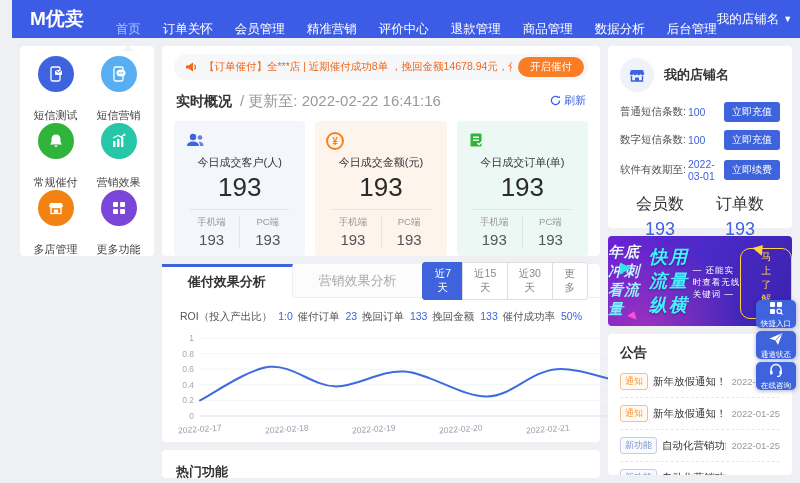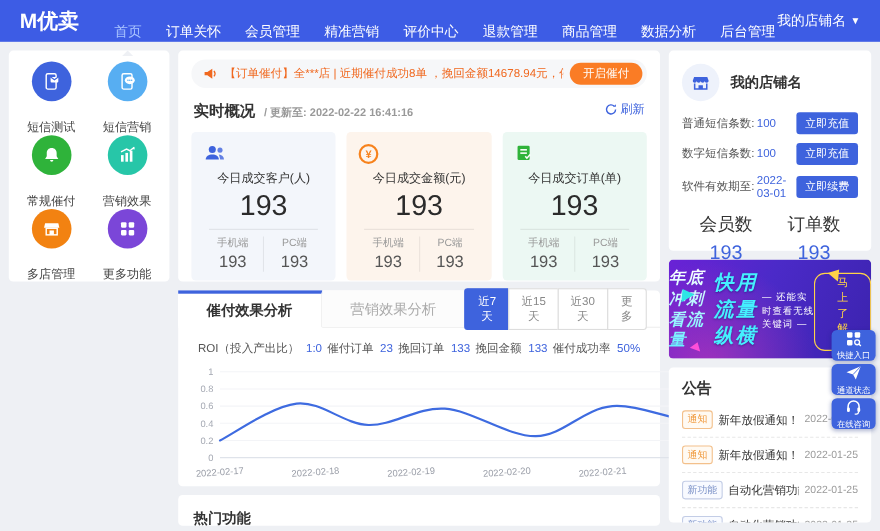--- a/index.html
+++ b/index.html
@@ -1,18 +1,18 @@
 <!DOCTYPE html>
 <html><head>
 <meta charset="utf-8">
 <style>
   * { margin:0; padding:0; box-sizing:border-box; }
   html,body { width:800px; height:483px; }
   body { font-family:"Liberation Sans","DejaVu Sans",sans-serif; background:#eef0f4; overflow:hidden; }
-  .page { position:relative; width:800px; height:483px; overflow:hidden; }
+  .page { position:relative; width:800px; height:483px; overflow:hidden;padding-left:12px; }
 
   
   .navbar { position:relative; height:38px; background:#3d5ce5; display:flex; align-items:center; padding:0 18px; color:#fff; }
   .logo { font-size:19px; font-weight:bold; letter-spacing:0; margin-right:32px; white-space:nowrap; }
   .nav-items { display:flex; align-items:center; gap:22px; flex:1; }
   .nav-item { font-size:12.5px; color:#fff; cursor:pointer; white-space:nowrap; position:relative;margin-top:20px; }
   .nav-item.active { color:#a9c4ff; }
   .nav-item.active::after { content:""; position:absolute; left:50%; transform:translateX(-50%); bottom:-13px; border:5px solid transparent; border-bottom-color:#eef0f4; }
   .account { font-size:12.5px; display:flex; align-items:center; gap:4px; cursor:pointer; white-space:nowrap; }
   .caret { font-size:9px; }
@@ -28,21 +28,21 @@
   .qa-label { font-size:11px; color:#444; }
 
   
   .main-col { width:438px; display:flex; flex-direction:column; gap:8px; }
   .overview-card { height:210px; padding:8px 12px; }
   .notice-bar { height:26px; background:#f6f7f9; border-radius:13px; display:flex; align-items:center; padding:0 4px 0 10px; gap:6px; overflow:hidden; }
   .notice-text { flex:1; font-size:10.5px; color:#f0681f; white-space:nowrap; overflow:hidden; }
   .notice-btn { background:#fa7c25; color:#fff; font-size:10.5px; border:none; border-radius:11px; padding:3px 12px; cursor:pointer; white-space:nowrap; }
   .rt-header { display:flex; align-items:baseline; margin:12px 2px 10px; }
   .rt-title { font-size:14px; font-weight:bold; color:#333; }
-  .rt-updated { font-size:10px; color:#999; margin-left:8px; flex:1;font-weight:bold; }
+  .rt-updated { font-size:15px; color:#999; margin-left:8px; flex:1; }
   .refresh { font-size:11px; color:#3e63dd; cursor:pointer; display:flex; align-items:center; gap:3px; }
   .rt-cards { display:flex; gap:10px; }
   .rt-card { flex:1; border-radius:4px; padding:10px 10px 8px; text-align:center; }
   .rt-card .ic { height:20px; margin-bottom:4px; }
   .rt-label { font-size:11px; color:#333; }
   .rt-value { font-size:26px; color:#2b2b2b; margin:2px 0 6px; font-weight:500; }
   .rt-divider { border-top:1px solid rgba(0,0,0,.07); margin:0 6px 6px; }
   .rt-sub { display:flex; }
   .rt-sub > div { flex:1; }
   .rt-sub > div:first-child { border-right:1px solid rgba(0,0,0,.07); }

